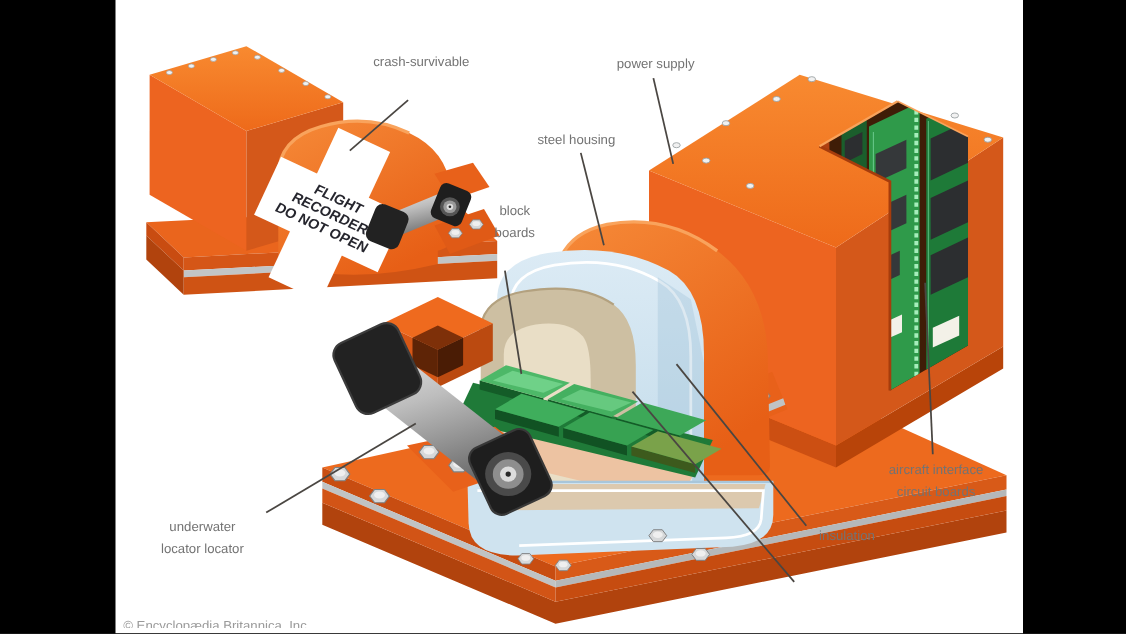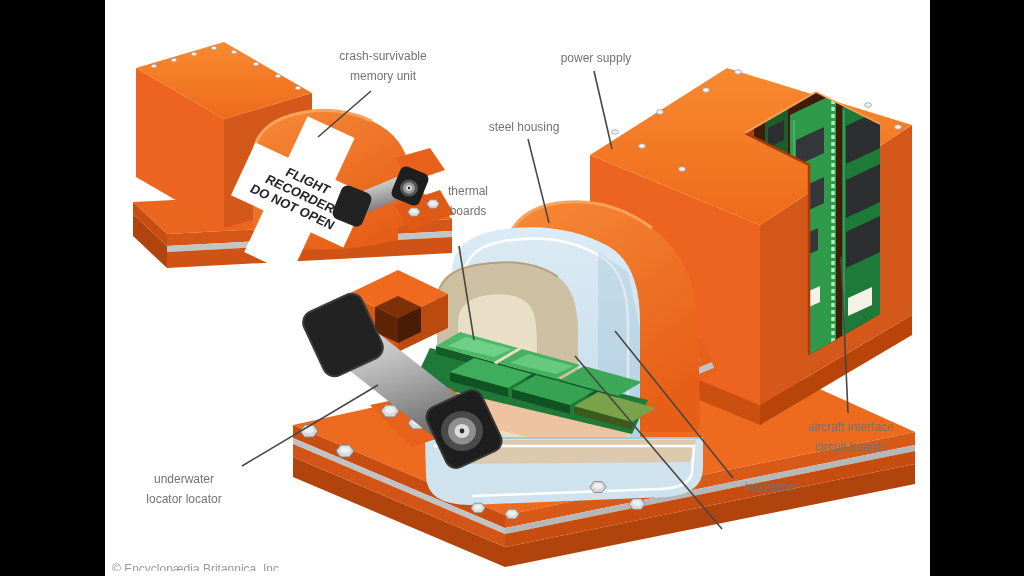--- a/index.html
+++ b/index.html
@@ -252,30 +252,29 @@
     <line x1="459" y1="246" x2="474" y2="340"></line>
     <line x1="242" y1="466" x2="378" y2="385"></line>
     <line x1="848" y1="413" x2="841" y2="257"></line>
     <line x1="733" y1="478" x2="615" y2="331"></line>
     <line x1="722" y1="529" x2="575" y2="356"></line>
   </g>
 </svg>
 
 <div class="lbl" id="lbl-csmu">
   <span class="line">crash-survivable</span>
-  <span class="line">memory unit</span>
 </div>
 <div class="lbl" id="lbl-steel">
   <span class="line">steel housing</span>
 </div>
 <div class="lbl" id="lbl-power">
   <span class="line">power supply</span>
 </div>
 <div class="lbl" id="lbl-stack">
-  <span class="line">thermal</span>
+  <span class="line">block</span>
   <span class="line">boards</span>
 </div>
 <div class="lbl" id="lbl-ulb">
   <span class="line">underwater</span>
   <span class="line">locator locator</span>
 </div>
 <div class="lbl" id="lbl-insulation">
   <span class="line">insulation</span>
 </div>
 <div class="lbl" id="lbl-aicb">

